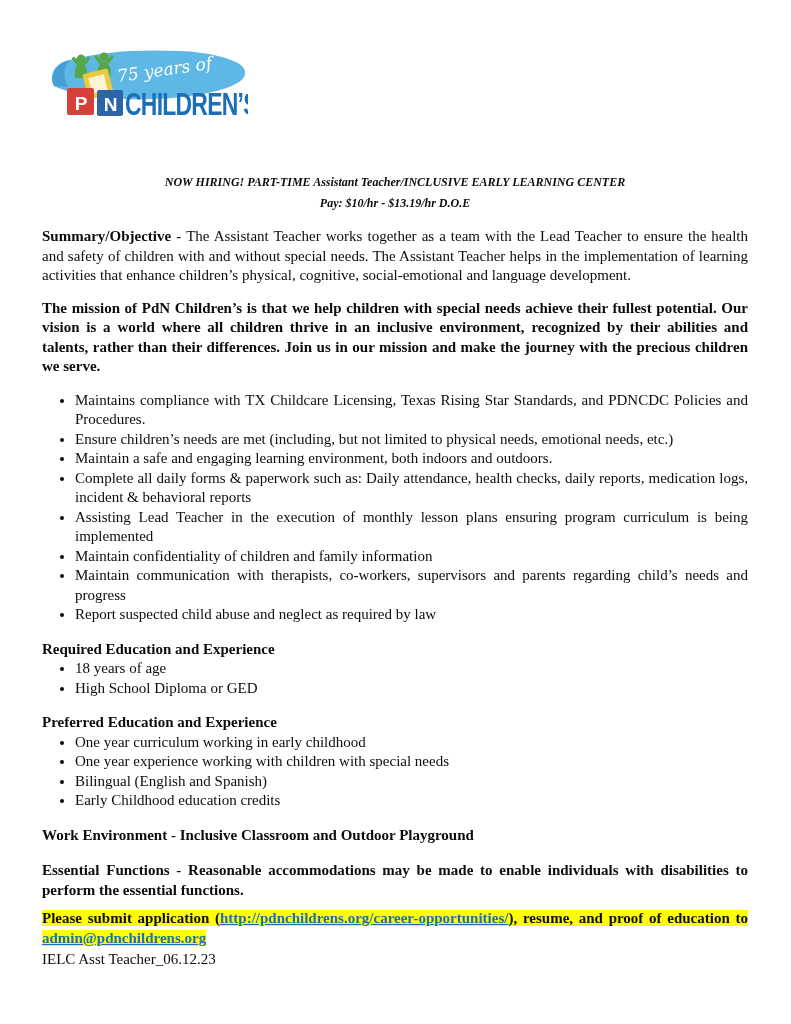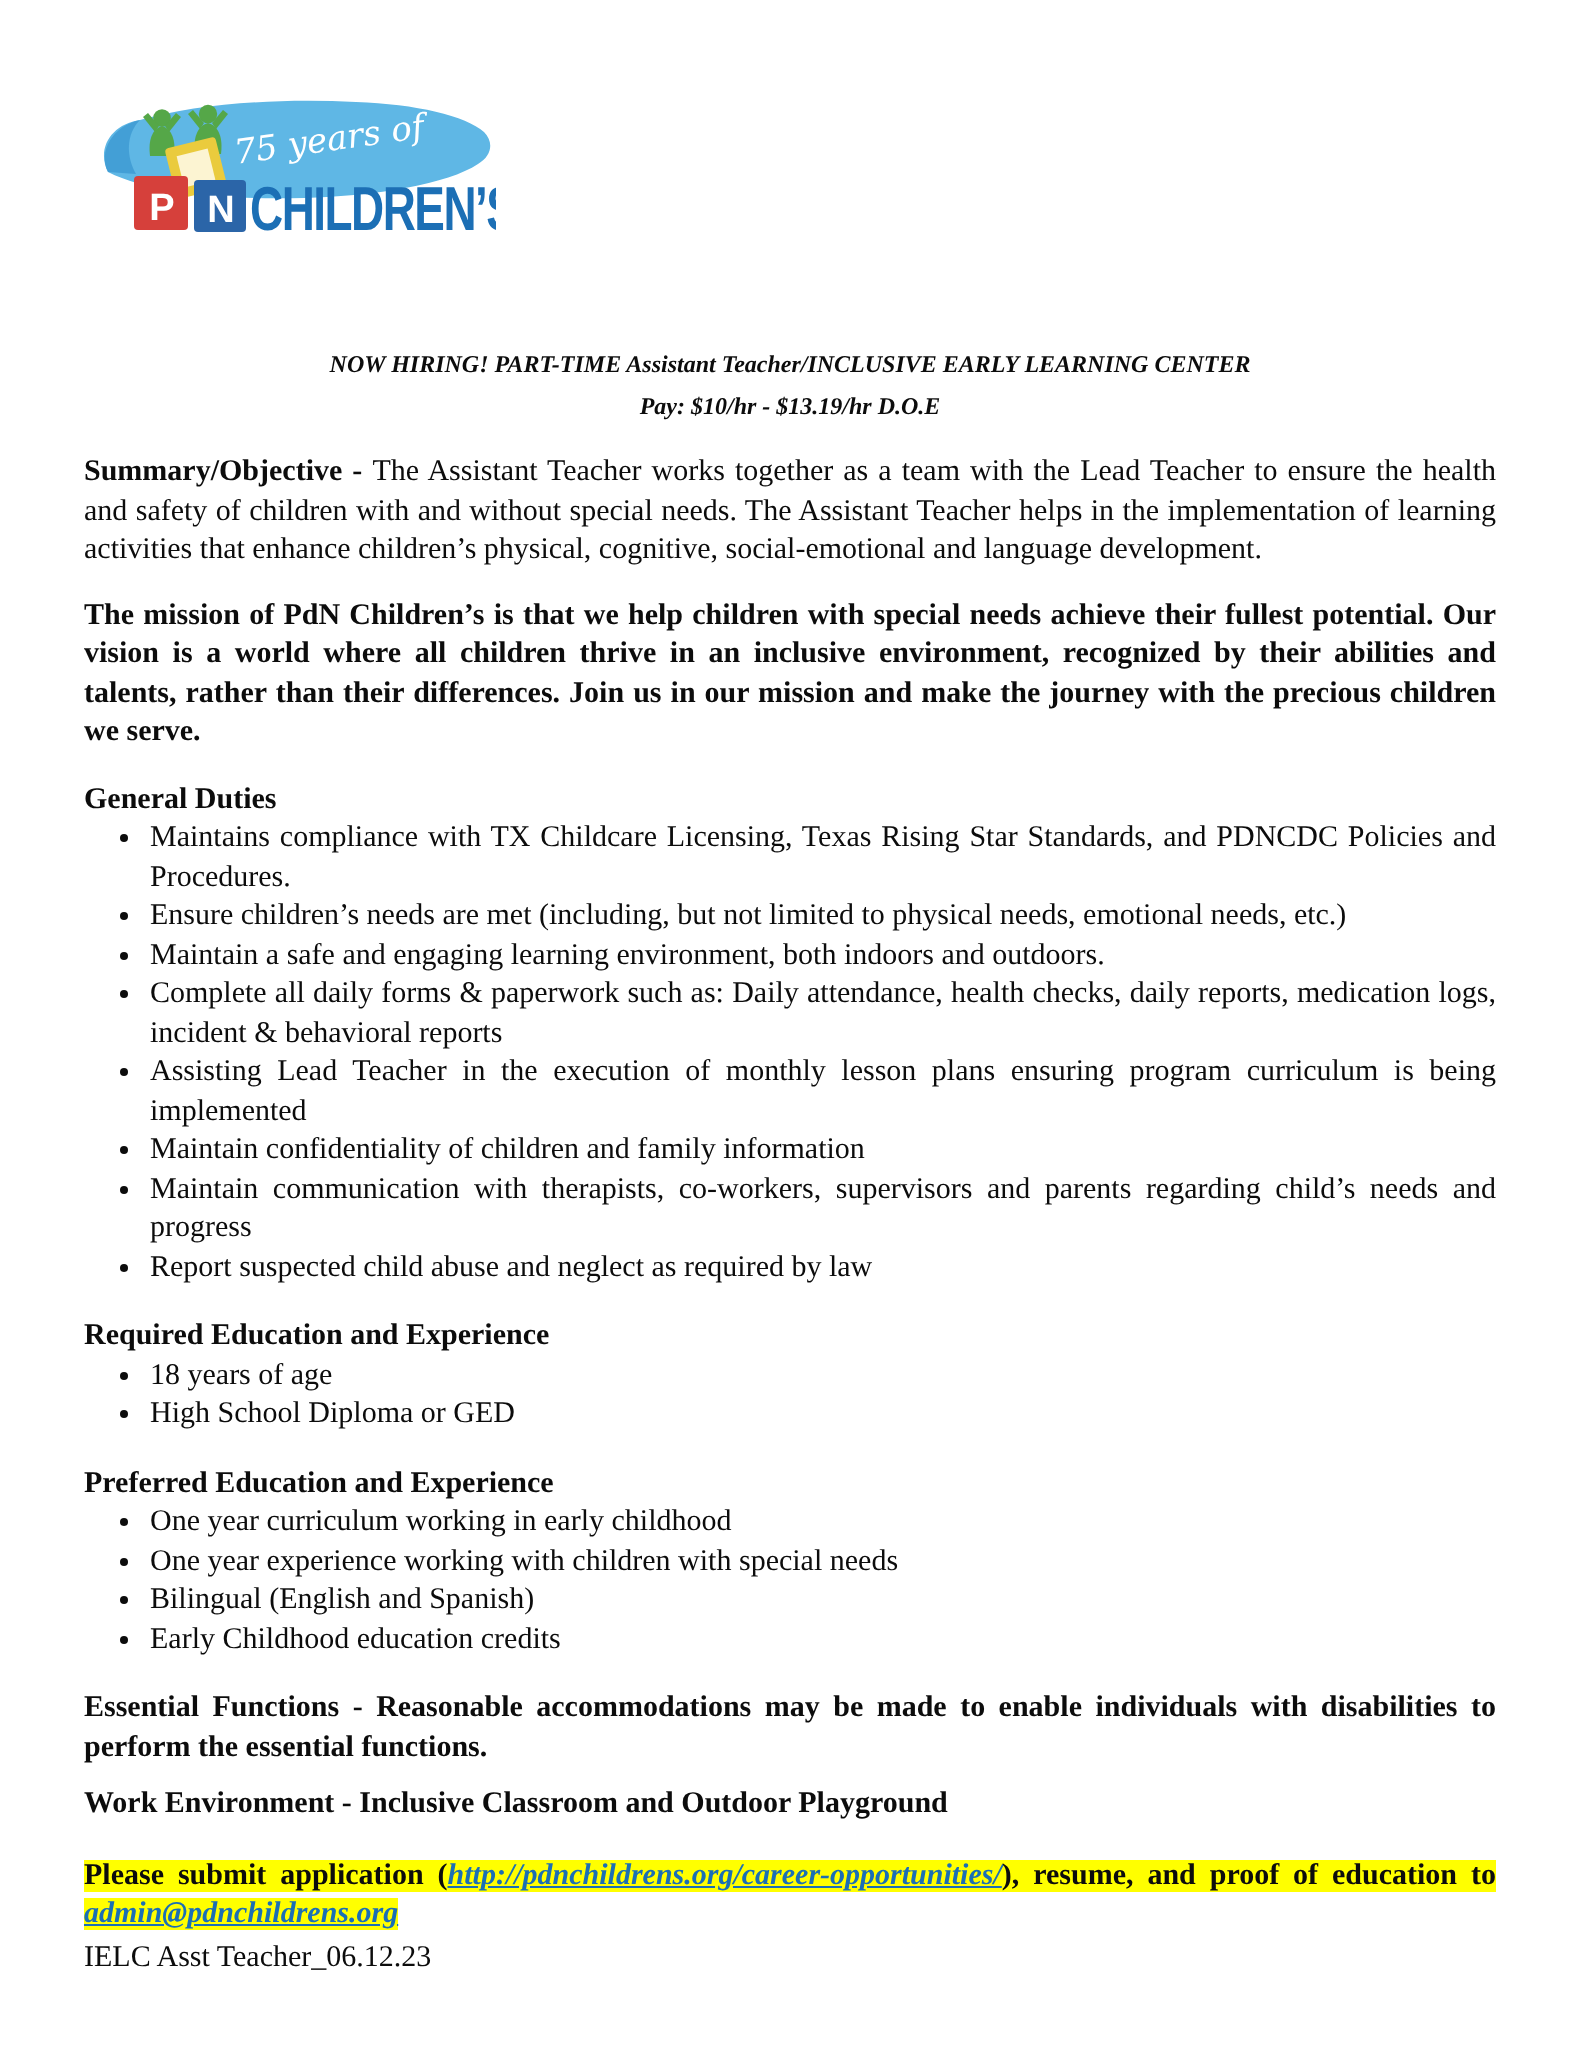--- a/index.html
+++ b/index.html
@@ -45,21 +45,20 @@
   ul.bullets li { text-align: justify; }
   .mb13 { margin-bottom: 13px; }
   .mb16 { margin-bottom: 16px; }
   .mb9  { margin-bottom: 9px; }
   .mb2  { margin-bottom: 2px; }
   .hl { background: var(--hl, #FFFF00); }
   .link {
     color: var(--link, #1B6FB5);
     text-decoration: underline;
     cursor: pointer;
-    font-style: italic;
   }
   .u { }
   .footer {
     text-align: left;
     font-size: 15px;
     line-height: 1.3;
     margin-top: 2px;
   }
 </style>
 </head>
@@ -105,21 +104,20 @@
 
   <div class="title-block">
     <div>NOW HIRING! PART-TIME Assistant Teacher/INCLUSIVE EARLY LEARNING CENTER</div>
     <div>Pay: $10/hr - $13.19/hr D.O.E</div>
   </div>
 
   <p class="para mb13"><span class="bold">Summary/Objective - </span><span>The Assistant Teacher works together as a team with the Lead Teacher to ensure the health and safety of children with and without special needs. The Assistant Teacher helps in the implementation of learning activities that enhance children’s physical, cognitive, social-emotional and language development.</span></p>
 
   <p class="para bold">The mission of PdN Children’s is that we help children with special needs achieve their fullest potential. Our vision is a world where all children thrive in an inclusive environment, recognized by their abilities and talents, rather than their differences. Join us in our mission and make the journey with the precious children we serve.</p>
 
-  <h3 class="section-heading">General Duties</h3>
   <ul class="bullets">
       <li>Maintains compliance with TX Childcare Licensing, Texas Rising Star Standards, and PDNCDC Policies and Procedures.</li>
       <li>Ensure children’s needs are met (including, but not limited to physical needs, emotional needs, etc.)</li>
       <li>Maintain a safe and engaging learning environment, both indoors and outdoors.</li>
       <li>Complete all daily forms &amp; paperwork such as: Daily attendance, health checks, daily reports, medication logs, incident &amp; behavioral reports</li>
       <li>Assisting Lead Teacher in the execution of monthly lesson plans ensuring program curriculum is being implemented</li>
       <li>Maintain confidentiality of children and family information</li>
       <li>Maintain communication with therapists, co-workers, supervisors and parents regarding child’s needs and progress</li>
       <li>Report suspected child abuse and neglect as required by law</li>
     </ul>
@@ -131,21 +129,21 @@
     </ul>
 
   <h3 class="section-heading">Preferred Education and Experience</h3>
   <ul class="bullets">
       <li>One year curriculum working in early childhood</li>
       <li>One year experience working with children with special needs</li>
       <li>Bilingual (English and Spanish)</li>
       <li>Early Childhood education credits</li>
     </ul>
 
+  <p class="para bold mb16">Work Environment - Inclusive Classroom and Outdoor Playground</p>
+
   <p class="para bold mb9">Essential Functions - Reasonable accommodations may be made to enable individuals with disabilities to perform the essential functions.</p>
-
-  <p class="para bold mb16">Work Environment - Inclusive Classroom and Outdoor Playground</p>
 
   <p class="para bold mb2"><span class="hl"><span>Please submit application (</span><a class="link" href="#">http://pdnchildrens.org/career-opportunities/</a><span>), resume, and </span><span class="u">proof of education</span><span> to </span><a class="link" href="#">admin@pdnchildrens.org</a></span></p>
 
   <div class="footer">IELC Asst Teacher_06.12.23</div>
 
 </div>
 
 </body></html>

